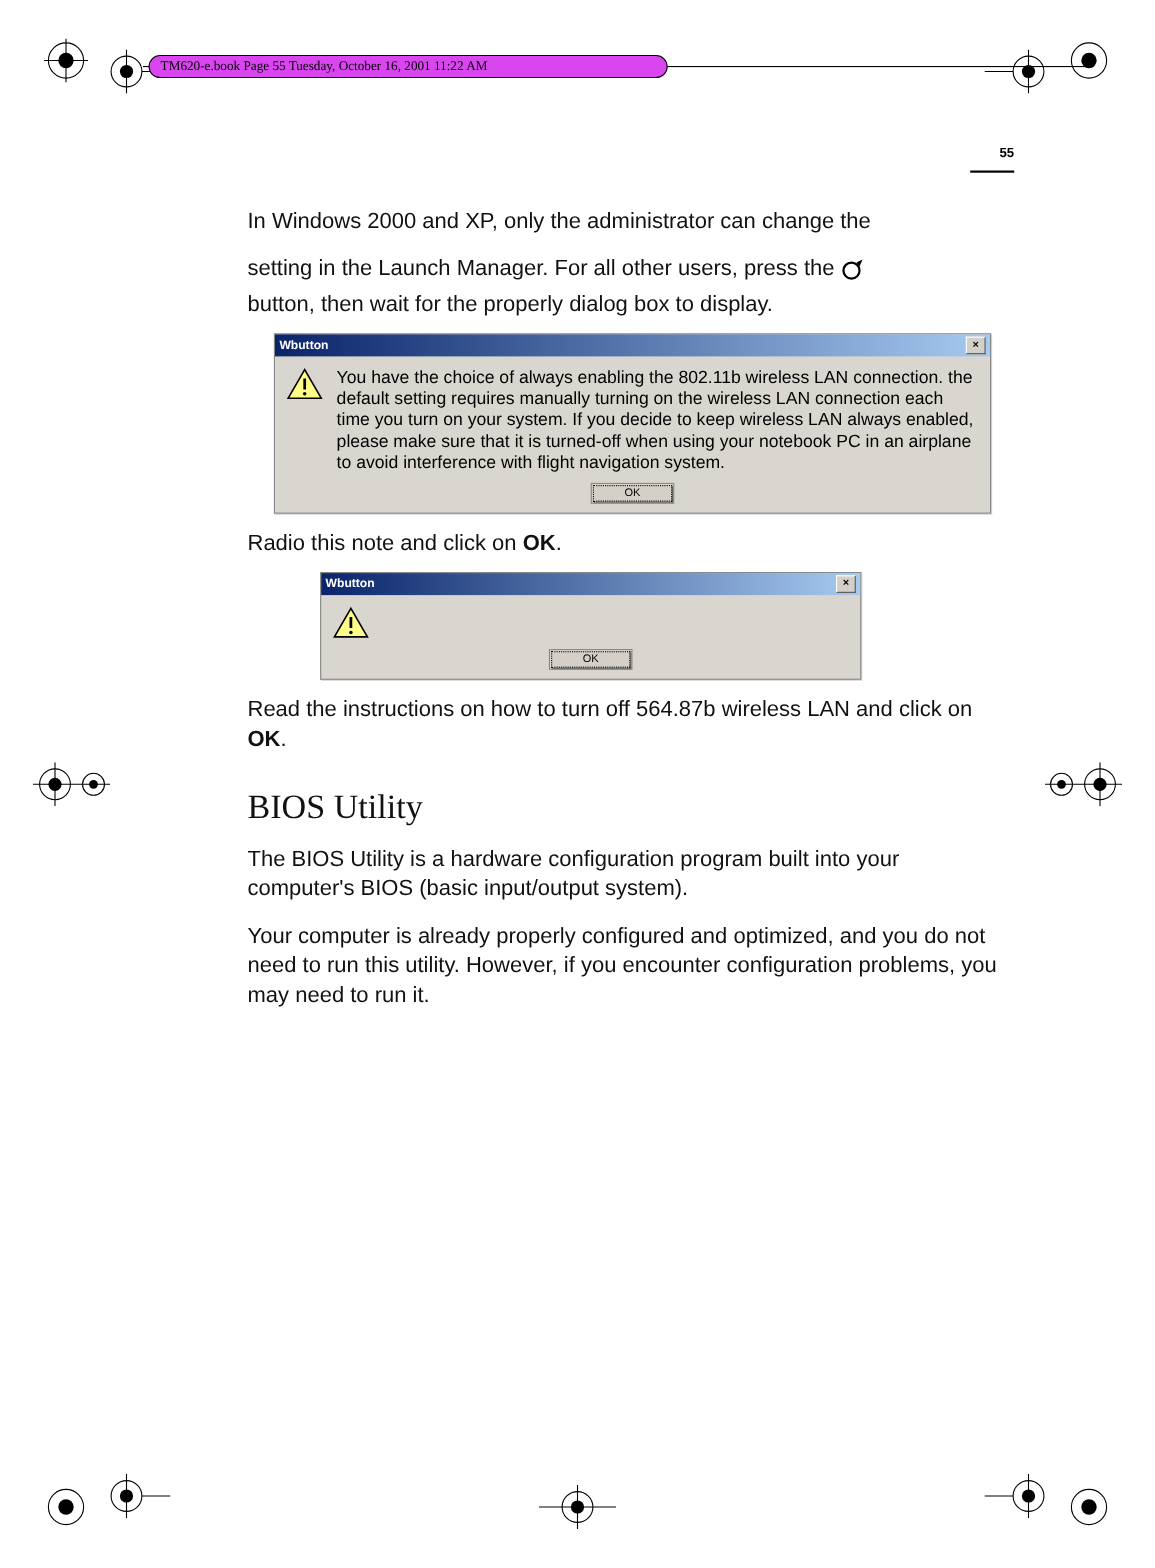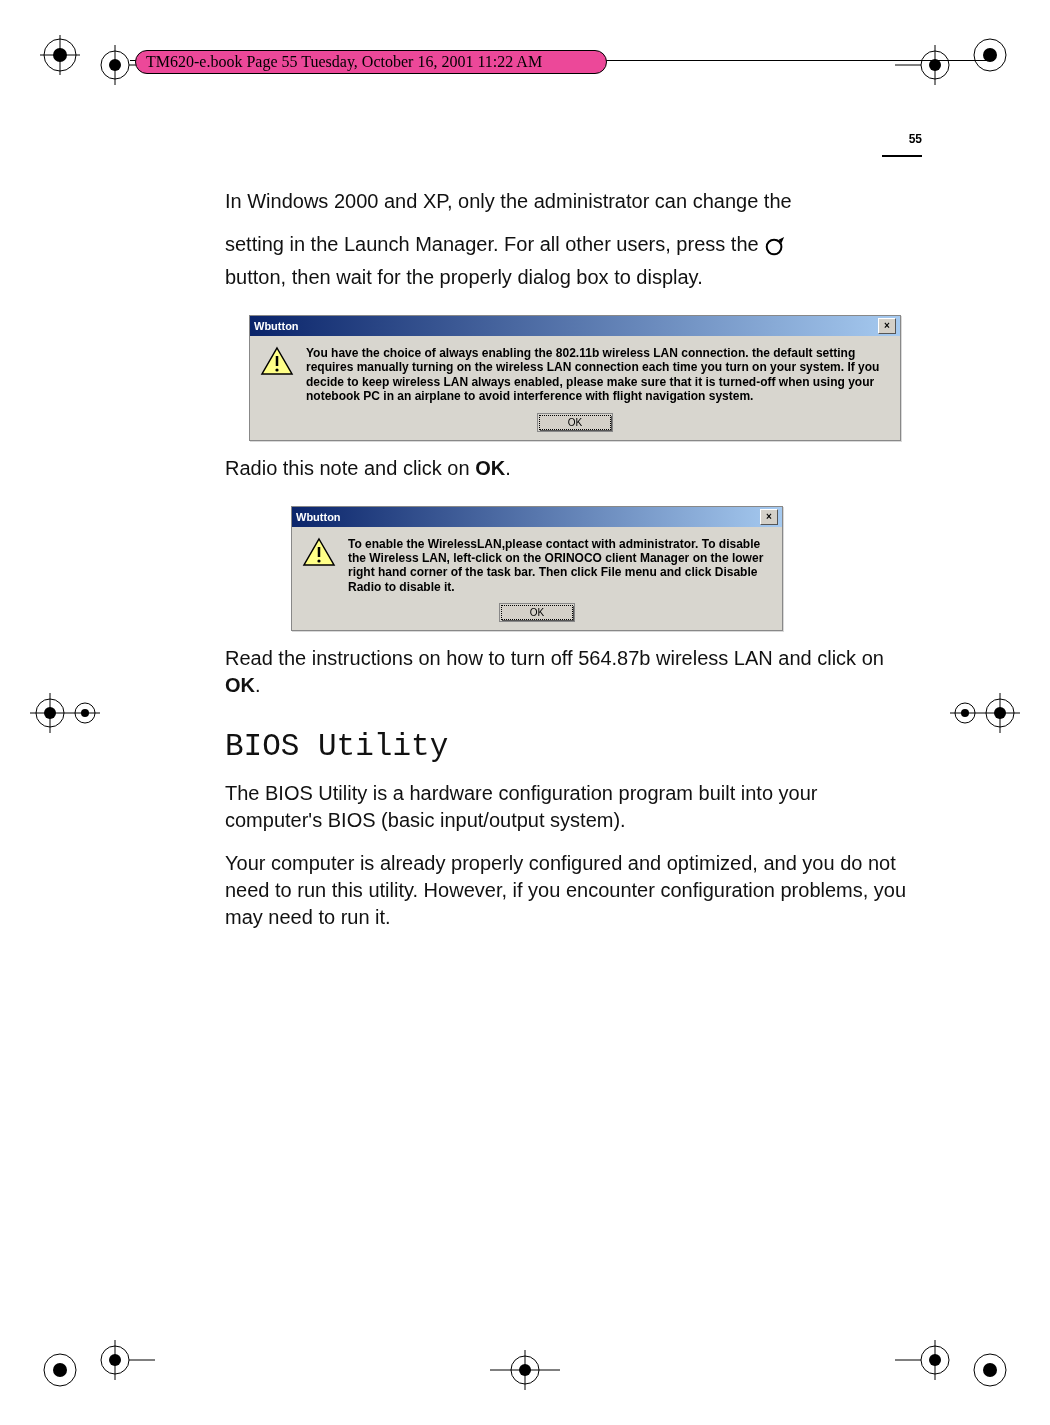--- a/index.html
+++ b/index.html
@@ -15,23 +15,23 @@
   .reg-corner { position: absolute; width: 40px; height: 40px; }
   .reg-side { position: absolute; width: 60px; height: 40px; }
   .header-bar {
     position: absolute;
     top: 50px;
     left: 135px;
     width: 450px;
     border: 1px solid #000;
     border-radius: 12px;
     padding: 2px 10px;
-    font-size: 16px;
+    font-size: 12px;
     font-family: Georgia, serif;
-    background: #ec4899;
+    background: #d946ef;
   }
   .header-line {
     position: absolute;
     top: 60px;
     left: 130px;
     right: 56px;
     border-top: 1px solid #000;
   }
   .page-num {
     position: absolute;
@@ -60,27 +60,27 @@
     margin: 0 0 6px 0;
   }
   .body-text b { font-weight: 700; }
   .inline-icon {
     display: inline-block;
     vertical-align: middle;
     width: 22px;
     height: 20px;
   }
   .heading2 {
-    font-family: Liberation Mono, monospace;
+    font-family: Liberation Serif, serif;
     font-weight: 300;
     font-size: 31px;
     margin: 30px 0 16px 0;
   }
   .dialog {
-    margin: 24px 0 14px 24px;
+    margin: 12px 0 14px 24px;
     border: 1px solid #888;
     background: #d8d6cf;
     box-shadow: 1px 1px 0 rgba(0,0,0,0.15);
     font-family: Tahoma, Arial, sans-serif;
   }
   .dialog.d1 { width: 650px; }
   .dialog.d2 { width: 490px; margin-left: 66px; }
   .dialog-title {
     background: linear-gradient(to right, #0a246a, #a6caf0);
     color: #fff;
@@ -109,25 +109,24 @@
     display: flex;
     padding: 10px 10px 6px 10px;
     gap: 12px;
     align-items: flex-start;
   }
   .dialog-icon {
     flex: 0 0 34px;
     height: 30px;
   }
   .dialog-msg {
-    font-size: 12px;
+    font-size: 16px;
     line-height: 1.2;
     color: #000;
     flex: 1;
-    font-weight: bold;
   }
   .dialog-btnrow {
     text-align: center;
     padding: 2px 0 10px 0;
   }
   .dialog-ok {
     min-width: 72px;
     font-size: 10px;
     padding: 1px 18px;
     background: #d4d0c8;
@@ -283,21 +282,20 @@
       <span class="dialog-close">×</span>
     </div>
     <div class="dialog-body">
       <span class="dialog-icon">
         <svg viewBox="0 0 34 30">
             <polygon points="17,2 32,28 2,28" fill="#ffff88" stroke="#000" stroke-width="1.5"></polygon>
             <line x1="17" y1="10" x2="17" y2="20" stroke="#000" stroke-width="2.5"></line>
             <circle cx="17" cy="24" r="1.6" fill="#000"></circle>
           </svg>
       </span>
-      <div class="dialog-msg">To enable the WirelessLAN,please contact with administrator. To disable the Wireless LAN, left-click on the ORINOCO client Manager on the lower right hand corner of the task bar. Then click File menu and click Disable Radio to disable it.</div>
     </div>
     <div class="dialog-btnrow">
       <button class="dialog-ok">OK</button>
     </div>
   </div>
 
   <p class="body-text">
     <span>Read the instructions on how to turn off 564.87b wireless LAN and click on </span><b>OK</b><span>.</span>
   </p>
 

